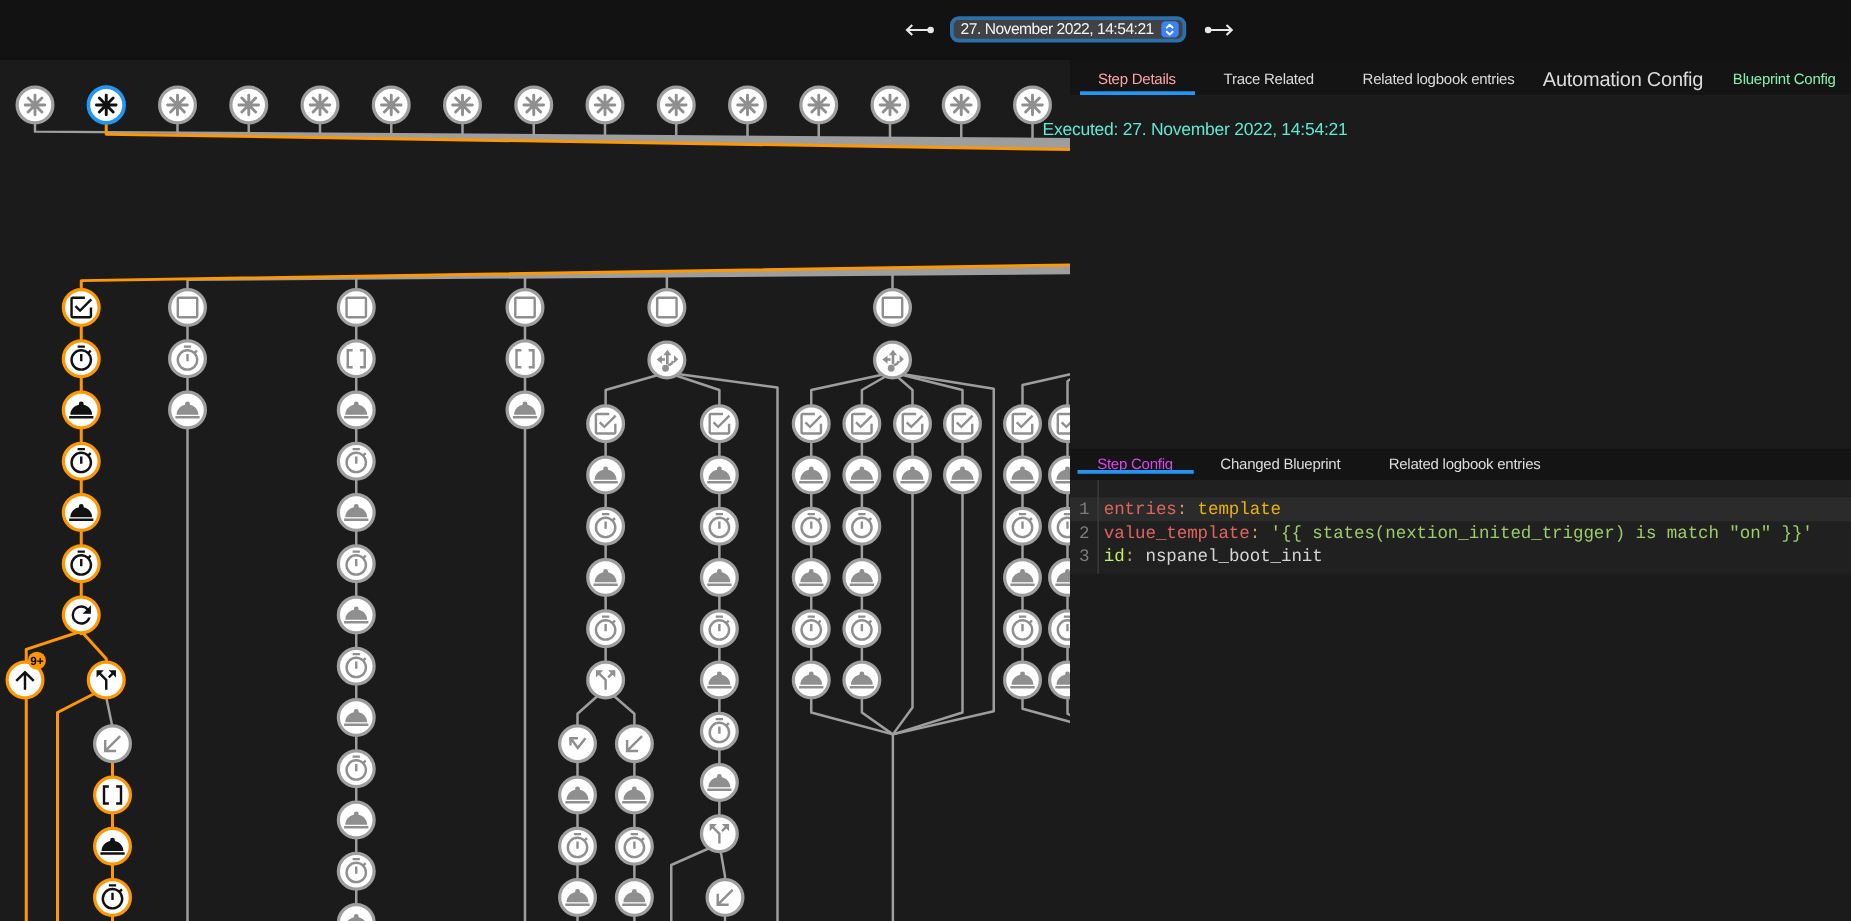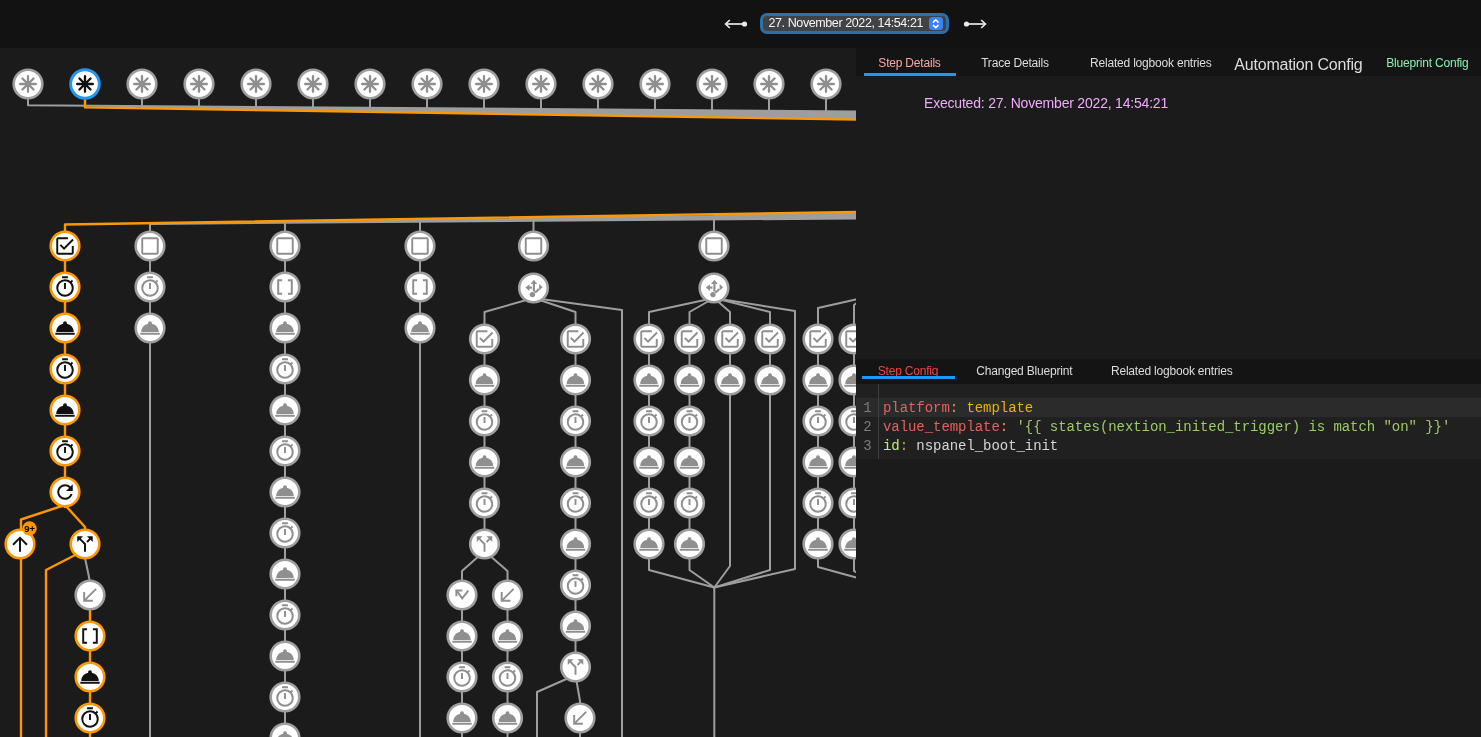--- a/index.html
+++ b/index.html
@@ -316,34 +316,34 @@
             <path d="M4.6,8.7L7,11.1L9.4,8.7"></path>
           </g>
         </svg>
     </div>
   </div>
 </div>
 
 <div class="abs" style="left:855.5px;top:48px;width:625.5px;height:689px;background:#1b1b1b"></div>
 <div class="abs" style="left:855.5px;top:48px;width:625.5px;height:28px;background:#141414"></div>
 <div style="position:absolute;left:909.5px;top:56px;transform:translateX(-50%);font-size:12px;letter-spacing:-0.2px;color:#fca5a5;white-space:nowrap">Step Details</div>
-<div style="position:absolute;left:1015px;top:56px;transform:translateX(-50%);font-size:12px;letter-spacing:-0.2px;color:#dcdcdc;white-space:nowrap">Trace Details</div>
+<div style="position:absolute;left:1015px;top:56px;transform:translateX(-50%);font-size:12px;letter-spacing:-0.2px;color:#dcdcdc;white-space:nowrap">Trace Related</div>
 <div style="position:absolute;left:1150.8px;top:56px;transform:translateX(-50%);font-size:12px;letter-spacing:-0.2px;color:#dcdcdc;white-space:nowrap">Related logbook entries</div>
 <div style="position:absolute;left:1298.4px;top:56px;transform:translateX(-50%);font-size:16px;letter-spacing:-0.2px;color:#dcdcdc;white-space:nowrap">Automation Config</div>
 <div style="position:absolute;left:1427.4px;top:56px;transform:translateX(-50%);font-size:12px;letter-spacing:-0.2px;color:#86efac;white-space:nowrap">Blueprint Config</div>
 <div class="abs" style="left:864px;top:72.5px;width:92px;height:3px;background:#2196f3"></div>
-<div class="abs" style="left:924px;top:94.5px;font-size:14px;letter-spacing:-0.2px;color:#f0abfc">Executed: 27. November 2022, 14:54:21</div>
+<div class="abs" style="left:834px;top:94.5px;font-size:14px;letter-spacing:-0.2px;color:#5eead4">Executed: 27. November 2022, 14:54:21</div>
 
 <div class="abs" style="left:855.5px;top:358.5px;width:625.5px;height:25.5px;background:#141414"></div>
-<div style="position:absolute;left:908px;top:363.5px;transform:translateX(-50%);font-size:12px;letter-spacing:-0.2px;color:#ef4444;white-space:nowrap">Step Config</div>
+<div style="position:absolute;left:908px;top:363.5px;transform:translateX(-50%);font-size:12px;letter-spacing:-0.2px;color:#d946ef;white-space:nowrap">Step Config</div>
 <div style="position:absolute;left:1024.3px;top:363.5px;transform:translateX(-50%);font-size:12px;letter-spacing:-0.2px;color:#dcdcdc;white-space:nowrap">Changed Blueprint</div>
 <div style="position:absolute;left:1171.7px;top:363.5px;transform:translateX(-50%);font-size:12px;letter-spacing:-0.2px;color:#dcdcdc;white-space:nowrap">Related logbook entries</div>
 <div class="abs" style="left:862px;top:375.5px;width:93px;height:3px;background:#2196f3"></div>
 
 <div class="abs" style="left:855.5px;top:384px;width:625.5px;height:75px;background:#202021"></div>
 <div class="abs" style="left:855.5px;top:398.2px;width:625.5px;height:19px;background:#2b2b2c"></div>
 <div class="abs" style="left:877.5px;top:384px;width:1px;height:75px;background:#3f3f3f"></div>
 <div class="abs mono" style="left:855.5px;top:398.5px;width:16px;text-align:right;color:#7d7d7d;line-height:19px">1</div>
 <div class="abs mono" style="left:855.5px;top:417.5px;width:16px;text-align:right;color:#7d7d7d;line-height:19px">2</div>
 <div class="abs mono" style="left:855.5px;top:436.5px;width:16px;text-align:right;color:#7d7d7d;line-height:19px">3</div>
-<div class="abs mono" style="left:883px;top:398.5px;line-height:19px"><span style="color:#e0645c">platform</span><span style="color:#d19a66">:</span><span style="color:#eab308"> template</span></div>
+<div class="abs mono" style="left:883px;top:398.5px;line-height:19px"><span style="color:#e0645c">entries</span><span style="color:#d19a66">:</span><span style="color:#eab308"> template</span></div>
 <div class="abs mono" style="left:883px;top:417.5px;line-height:19px"><span style="color:#e0645c">value_template</span><span style="color:#d19a66">:</span><span style="color:#d6d6d6"> </span><span style="color:#9ccc65">'{{ states(nextion_inited_trigger) is match "on" }}'</span></div>
 <div class="abs mono" style="left:883px;top:436.5px;line-height:19px"><span style="color:#bef264">id</span><span style="color:#d19a66">:</span><span style="color:#d6d6d6"> nspanel_boot_init</span></div>
 
 </body></html>

